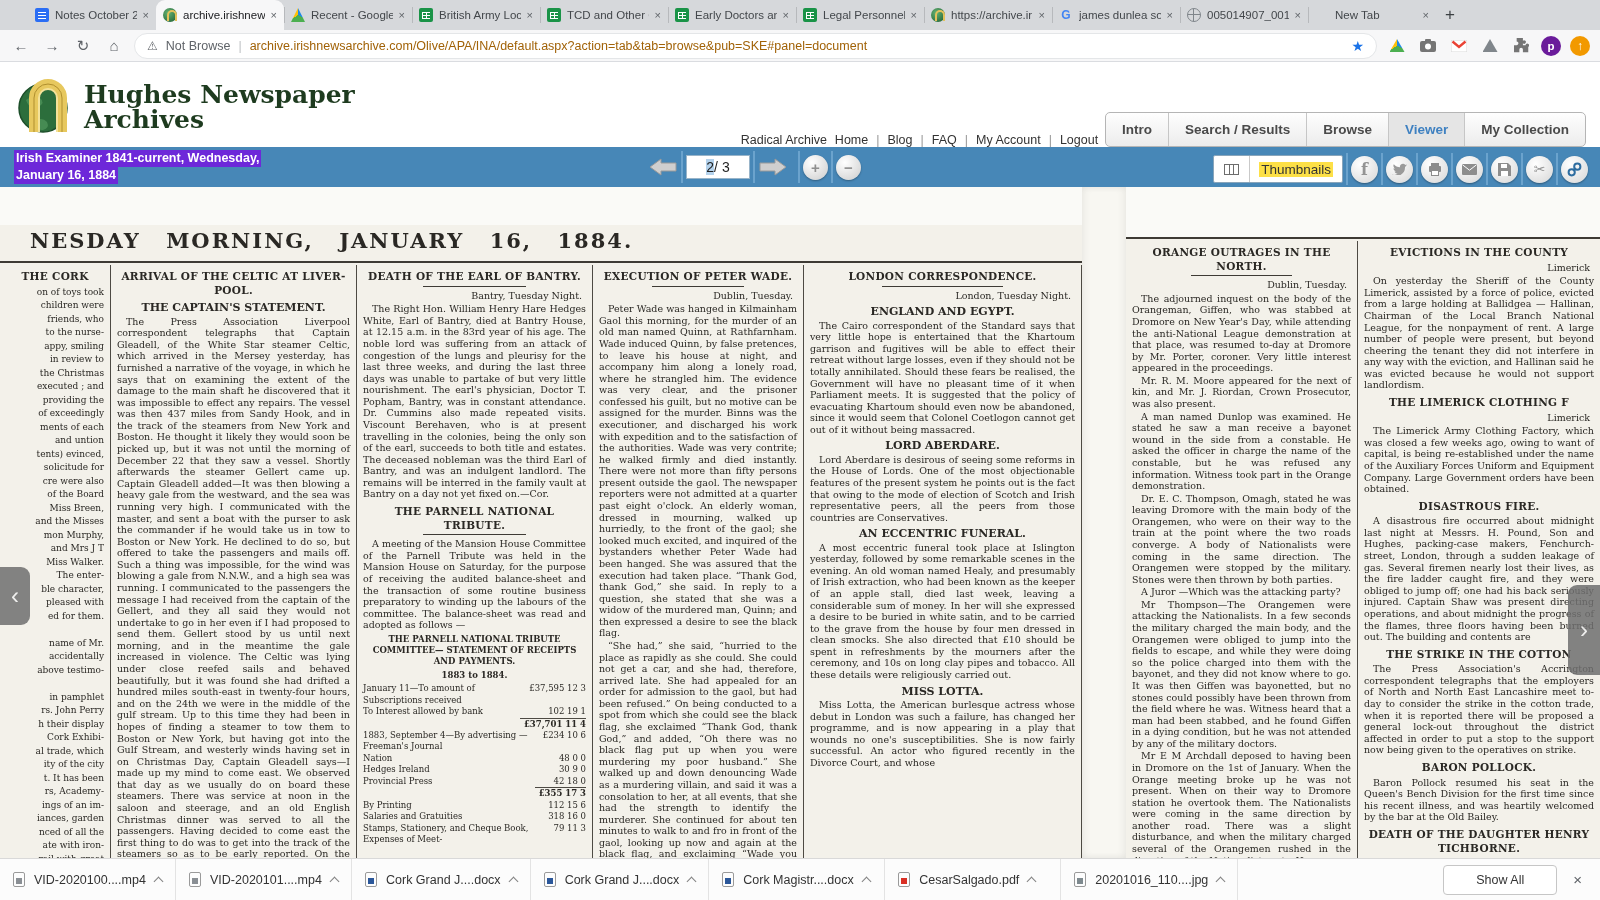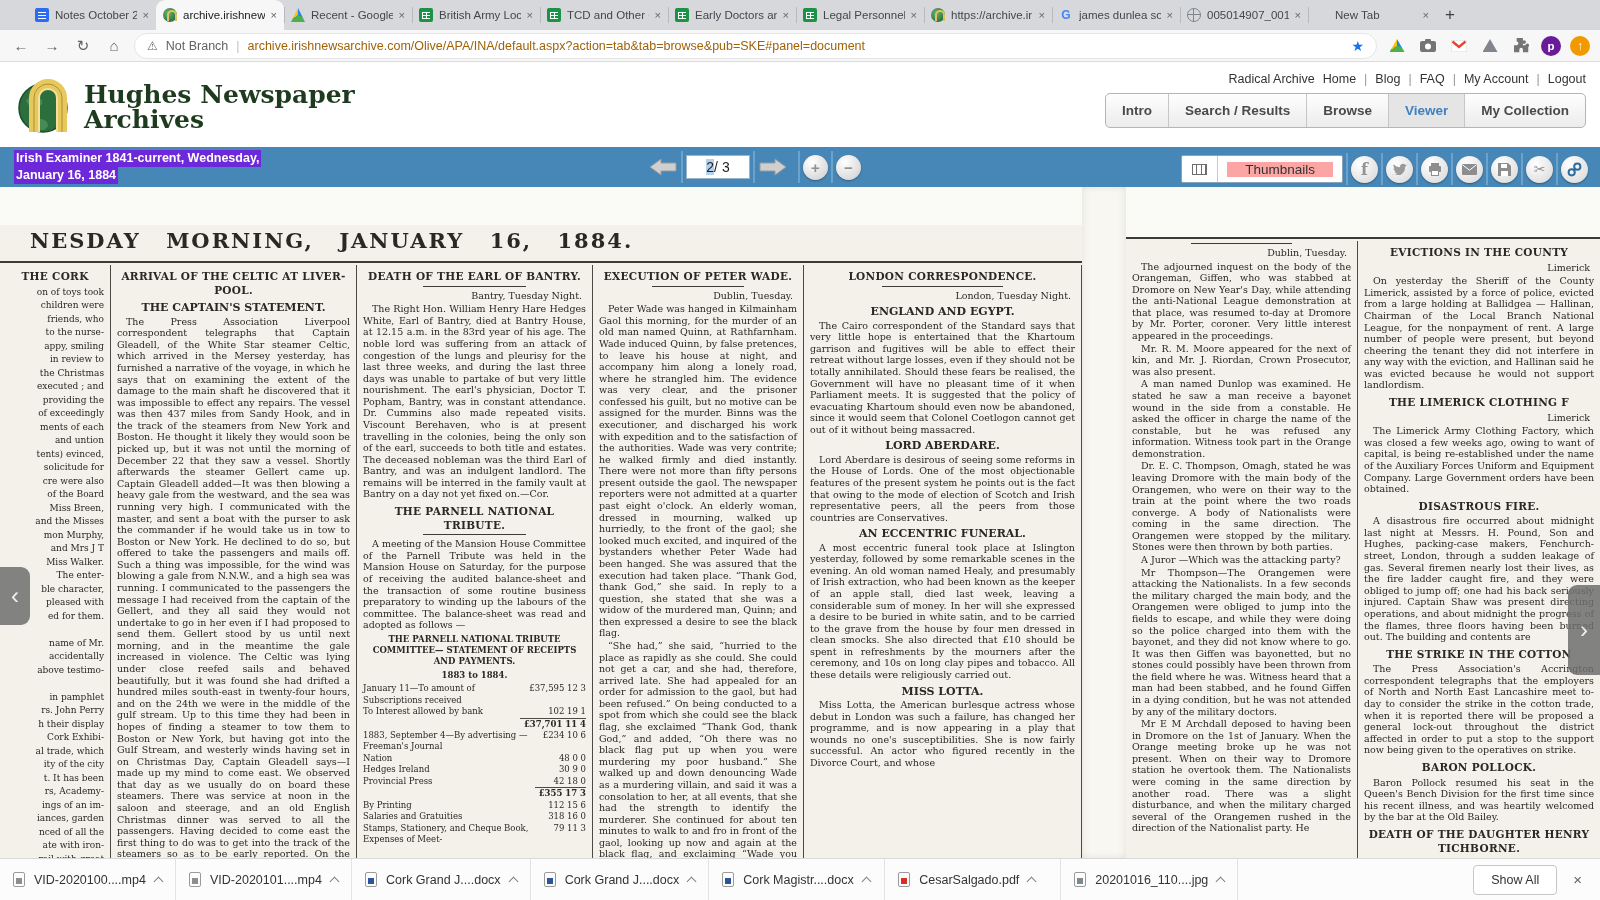--- a/index.html
+++ b/index.html
@@ -43,21 +43,21 @@
   .ext-drive{width:15px;height:13px;background:conic-gradient(#1e88e5 0 33%,#4caf50 0 66%,#ffc107 0 100%);clip-path:polygon(50% 0,100% 100%,0 100%);}
   .ext-gdrive{width:15px;height:13px;background:#80868b;clip-path:polygon(50% 0,100% 100%,0 100%);}
   .badge{width:20px;height:20px;border-radius:50%;display:flex;align-items:center;justify-content:center;color:#fff;font-size:11.5px;font-weight:bold;}
   .badge-p{background:#6a1b9a;}
   .badge-up{background:#f29900;font-size:12px;}
 
   
   .site-header{height:85px;background:#fff;display:flex;justify-content:space-between;padding:4px 14px 0 16px;}
   .logo{display:flex;align-items:center;gap:8px;}
   .logo-text{font-family:"DejaVu Serif",serif;font-weight:bold;color:#1e3b1f;font-size:25px;line-height:1.0;}
-  .header-right{display:flex;flex-direction:column;align-items:flex-end;gap:7px;padding-top:6px;}
+  .header-right{display:flex;align-items:flex-end;gap:7px;padding-top:6px;}
   .top-links{font-size:12.5px;color:#333;display:flex;align-items:center;gap:8px;}
   .top-links .lk{cursor:pointer;}
   .top-links .dv{color:#999;}
   .nav-tabs{display:flex;border:1px solid #b5b5b5;border-radius:5px;overflow:hidden;background:linear-gradient(#fefefe,#ececec);font-size:13.5px;font-weight:bold;color:#4a4a4a;}
   .nav-tab{padding:9px 16px;border-left:1px solid #c6c6c6;cursor:pointer;}
   .nav-tab:first-child{border-left:none;}
   .nav-tab.active{background:#e5e5e5;color:#3f81c1;}
 
   
   .viewer-bar{height:40px;background:#4787b7;position:relative;}
@@ -67,21 +67,21 @@
   .vsep{width:2px;height:32px;background:#6ba3cd;margin:0 3px;flex:none;}
   .arr{width:30px;height:20px;flex:none;}
   .page-input{width:64px;height:24px;background:#fff;border:1px solid #98b4c9;display:flex;align-items:center;justify-content:center;font-size:14px;color:#1f1f1f;}
   .page-input .sel{background:#b4d2ec;}
   .zoom-btn{width:25px;height:25px;border-radius:50%;background:radial-gradient(circle at 35% 30%,#ffffff,#cccccc);box-shadow:0 1px 2px rgba(0,0,0,.3);color:#8f8f8f;font-size:15px;font-weight:bold;display:flex;align-items:center;justify-content:center;flex:none;}
   .vb-right{position:absolute;right:12px;top:6px;display:flex;align-items:center;}
   .thumb-group{display:flex;height:28px;background:#fff;border:1px solid #88a5bb;border-radius:2px;overflow:hidden;align-items:stretch;font-size:13.5px;color:#333;}
   .thumb-ic-cell{width:36px;display:flex;align-items:center;justify-content:center;border-right:1px solid #c9c9c9;}
   .ic-cols{width:15px;height:11px;border:1px solid #6d6d6d;background:repeating-linear-gradient(90deg,transparent 0 3.5px,#6d6d6d 3.5px 4.5px);}
   .thumb-label{display:flex;align-items:center;padding:0 9px;}
-  .thumb-label span{background:#fca5a5;padding:0 18px;}
+  .thumb-label span{background:#fde047;padding:0 2px;}
   .circ{width:27px;height:27px;border-radius:50%;background:radial-gradient(circle at 35% 30%,#ffffff,#d6d6d6);box-shadow:0 1px 2px rgba(0,0,0,.35);display:flex;align-items:center;justify-content:center;color:#949494;flex:none;}
   .circ .fb{font-family:"DejaVu Serif",serif;font-weight:bold;font-size:16px;}
   .circ .sc{font-size:14px;}
 
   
   .paper{position:relative;height:671px;background:#f3f1ea;overflow:hidden;font-family:"DejaVu Serif",serif;color:#2a2824;}
   .white-top{position:absolute;left:0;top:0;width:1084px;height:38px;background:#fafaf7;}
   .white-top-r{position:absolute;left:1084px;top:0;width:516px;height:50px;background:#fafaf7;}
   .gutter{position:absolute;left:1082px;top:0;width:44px;height:100%;background:#f8f7f2;box-shadow:inset 3px 0 7px rgba(0,0,0,.05),inset -3px 0 7px rgba(0,0,0,.05);}
   .masthead{position:absolute;left:30px;top:41px;width:485px;text-align:center;font-size:21px;font-weight:bold;letter-spacing:2px;word-spacing:16px;white-space:nowrap;}
@@ -116,21 +116,21 @@
   .dl-item{display:flex;align-items:center;gap:9px;padding:0 13px;border-right:1px solid #e3e3e3;min-width:176px;}
   .dl-name{font-size:12.5px;color:#333;white-space:nowrap;}
   .chev{width:7px;height:7px;border-left:1.6px solid #828282;border-top:1.6px solid #828282;transform:rotate(45deg);margin-top:4px;flex:none;}
   .fico{width:12px;height:15px;border:1px solid #9a9a9a;border-radius:2px;background:#fdfdfd;position:relative;flex:none;}
   .fico::after{content:"";position:absolute;left:2px;right:2px;top:5px;height:6px;}
   .fico-video::after{background:#8a8f94;}
   .fico-word::after{background:#2b579a;}
   .fico-pdf::after{background:#d93025;}
   .fico-image::after{background:#7e8a8f;}
   .dl-spacer{flex:1;}
-  .show-all{align-self:center;padding:7px 17px;background:#fff;border:1px solid #c6c6c6;border-radius:4px;font-size:12.5px;color:#333;margin-right:16px;}
+  .show-all{align-self:center;padding:7px 32px;background:#fff;border:1px solid #c6c6c6;border-radius:4px;font-size:12.5px;color:#333;margin-right:16px;}
   .dl-close{align-self:center;color:#5f6368;font-size:15px;margin-right:18px;}
 </style>
 </head>
 <body>
 
 <div class="tabstrip">
   <div class="tab">
     <span class="fav fav-docs"></span>
     <span class="tab-title">Notes October 20</span>
     <span class="tab-close">×</span>
@@ -188,21 +188,21 @@
   <div class="newtab-btn">+</div>
 </div>
 
 <div class="omnibar">
   <span class="nav-ic">←</span>
   <span class="nav-ic">→</span>
   <span class="nav-ic">↻</span>
   <span class="nav-ic">⌂</span>
   <div class="omnibox">
     <span class="warn">⚠</span>
-    <span class="ns-label">Not Branch</span>
+    <span class="ns-label">Not Browse</span>
     <span class="ob-div">|</span>
     <span class="url">archive.irishnewsarchive.com/Olive/APA/INA/default.aspx?action=tab&amp;tab=browse&amp;pub=SKE#panel=document</span>
     <span class="star">★</span>
   </div>
   <span class="ext">
       <span class="ext-drive"></span>
     </span>
   <span class="ext">
     <svg width="16" height="13" viewBox="0 0 16 13">
         <rect y="2" width="16" height="11" rx="2" fill="#757575"></rect>
@@ -494,20 +494,21 @@
     <p>The Cairo correspondent of the Standard says that very little hope is entertained that the Khartoum garrison and fugitives will be able to effect their retreat without large losses, even if they should not be totally annihilated. Should these fears be realised, the Government will have no pleasant time of it when Parliament meets. It is suggested that the policy of evacuating Khartoum should even now be abandoned, since it would seem that Colonel Coetlogon cannot get out of it without being massacred.</p>
     <div class="hl2">LORD ABERDARE.</div>
     <p>Lord Aberdare is desirous of seeing some reforms in the House of Lords. One of the most objectionable features of the present system he points out is the fact that owing to the mode of election of Scotch and Irish representative peers, all the peers from those countries are Conservatives.</p>
     <div class="hl2">AN ECCENTRIC FUNERAL.</div>
     <p>A most eccentric funeral took place at Islington yesterday, followed by some remarkable scenes in the evening. An old woman named Healy, and presumably of Irish extraction, who had been known as the keeper of an apple stall, died last week, leaving a considerable sum of money. In her will she expressed a desire to be buried in white satin, and to be carried to the grave from the house by four men dressed in clean smocks. She also directed that £10 should be spent in refreshments by the mourners after the ceremony, and 10s on long clay pipes and tobacco. All these details were religiously carried out.</p>
     <div class="hl2">MISS LOTTA.</div>
     <p>Miss Lotta, the American burlesque actress whose debut in London was such a failure, has changed her programme, and is now appearing in a play that wounds no one's susceptibilities. She is now fairly successful. An actor who figured recently in the Divorce Court, and whose</p>
   </div>
 
   <div class="col col-5">
+    <div class="hl">ORANGE OUTRAGES IN THE NORTH.</div>
     <div class="hl-rule"></div>
     <div class="dateline">Dublin, Tuesday.</div>
     <p>The adjourned inquest on the body of the Orangeman, Giffen, who was stabbed at Dromore on New Year's Day, while attending the anti-National League demonstration at that place, was resumed to-day at Dromore by Mr. Porter, coroner. Very little interest appeared in the proceedings.</p>
     <p>Mr. R. M. Moore appeared for the next of kin, and Mr. J. Riordan, Crown Prosecutor, was also present.</p>
     <p>A man named Dunlop was examined. He stated he saw a man receive a bayonet wound in the side from a constable. He asked the officer in charge the name of the constable, but he was refused any information. Witness took part in the Orange demonstration.</p>
     <p>Dr. E. C. Thompson, Omagh, stated he was leaving Dromore with the main body of the Orangemen, who were on their way to the train at the point where the two roads converge. A body of Nationalists were coming in the same direction. The Orangemen were stopped by the military. Stones were then thrown by both parties.</p>
     <p>A Juror —Which was the attacking party?</p>
     <p>Mr Thompson—The Orangemen were attacking the Nationalists. In a few seconds the military charged the main body, and the Orangemen were obliged to jump into the fields to escape, and while they were doing so the police charged into them with the bayonet, and they did not know where to go. It was then Giffen was bayonetted, but no stones could possibly have been thrown from the field where he was. Witness heard that a man had been stabbed, and he found Giffen in a dying condition, but he was not attended by any of the military doctors.</p>
     <p>Mr E M Archdall deposed to having been in Dromore on the 1st of January. When the Orange meeting broke up he was not present. When on their way to Dromore station he overtook them. The Nationalists were coming in the same direction by another road. There was a slight disturbance, and when the military charged several of the Orangemen rushed in the direction of the Nationalist party. He</p>
   </div>

